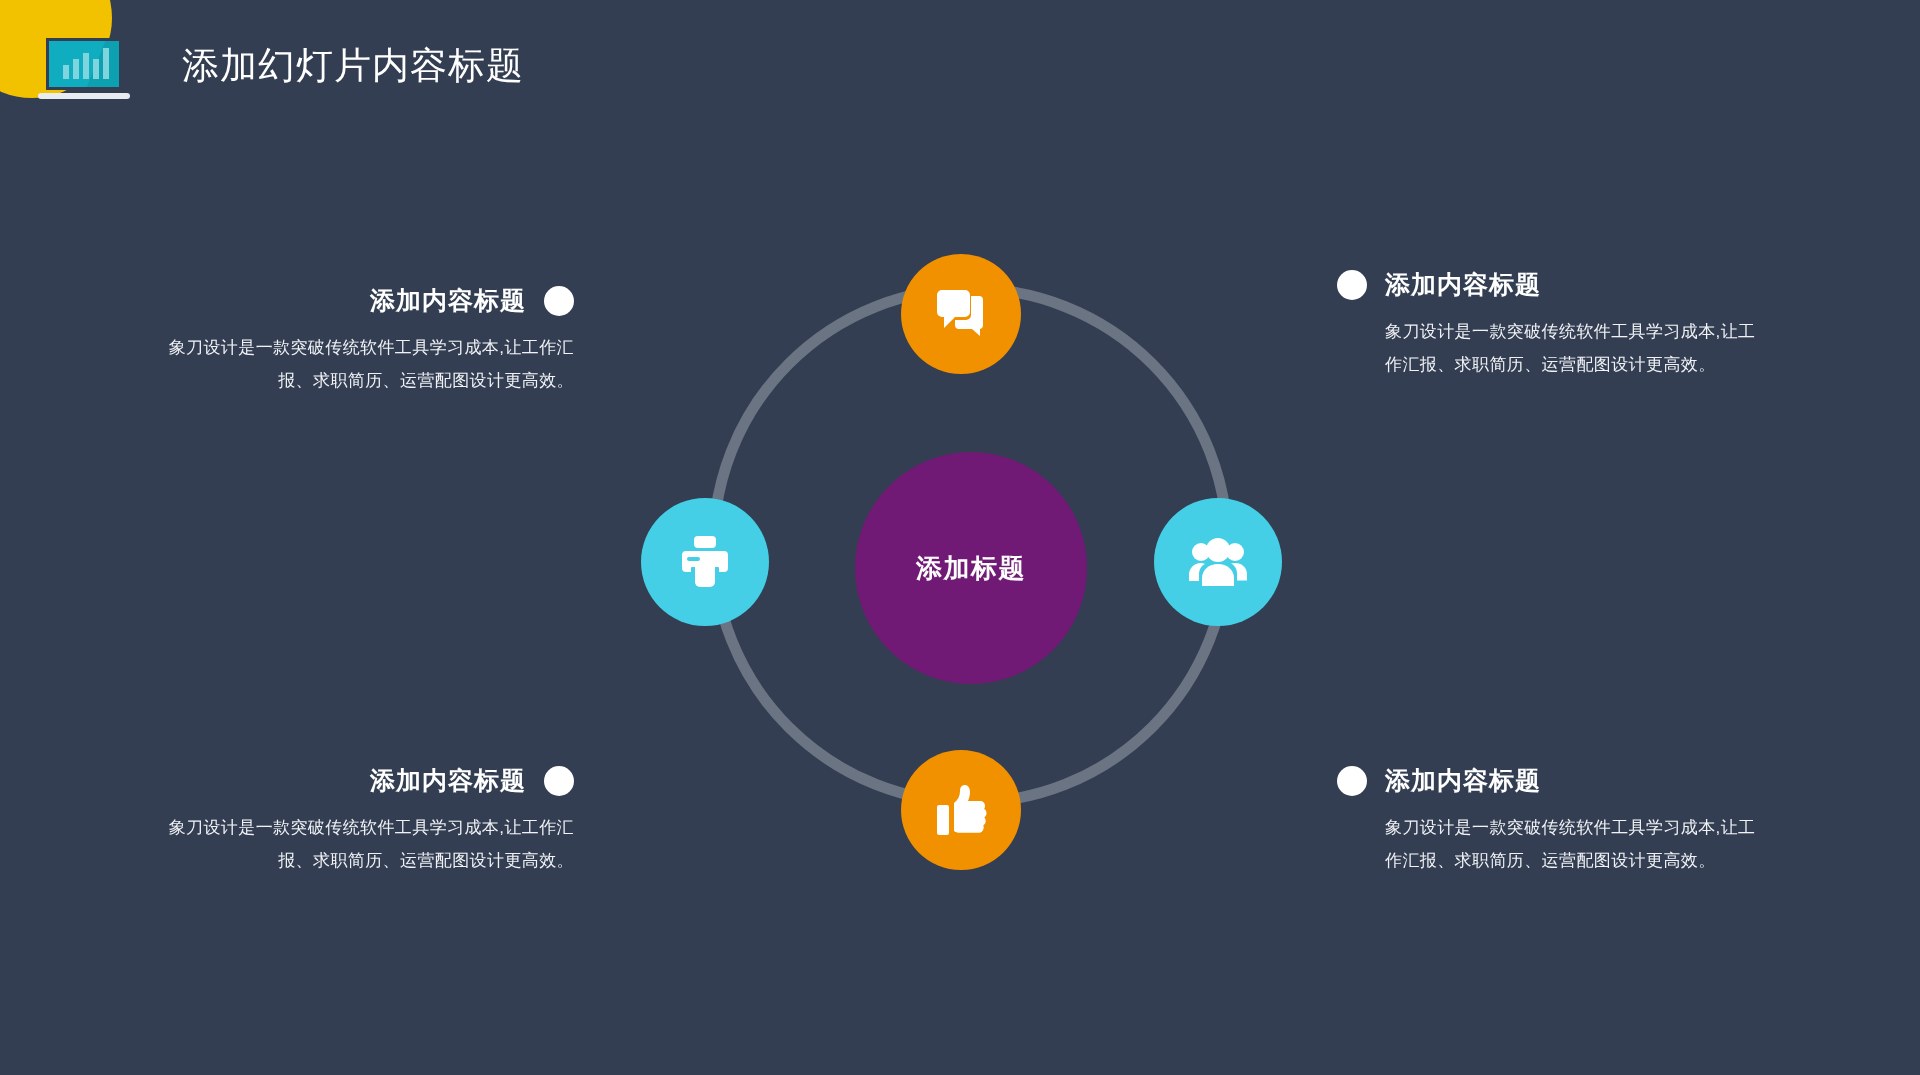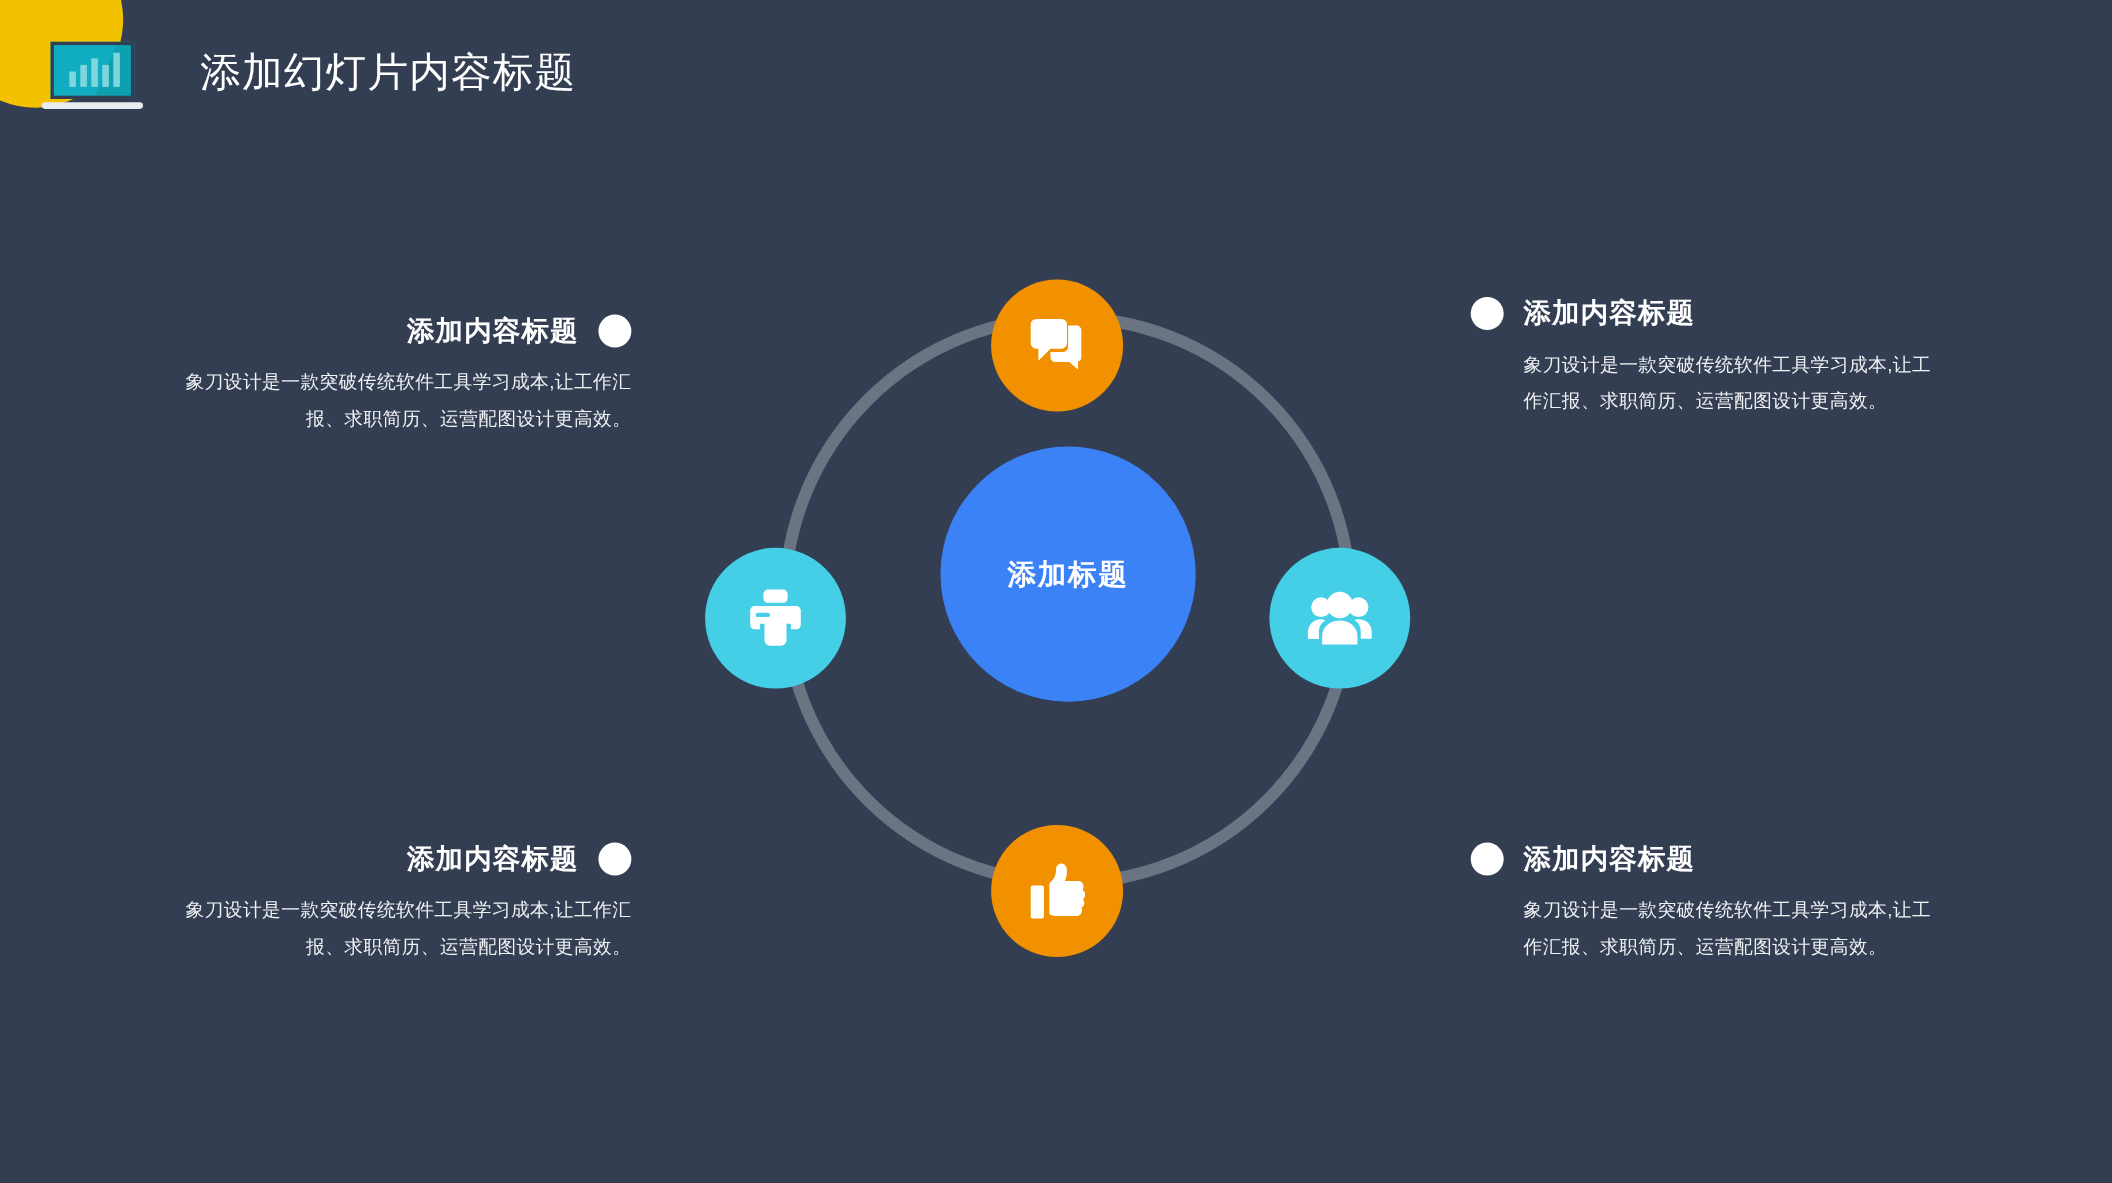--- a/index.html
+++ b/index.html
@@ -129,24 +129,24 @@
     position: absolute;
     border-radius: 50%;
     display: flex;
     align-items: center;
     justify-content: center;
   }
   .node svg { display: block; }
 
   .node-center {
     left: 855px;
-    top: 406px;
+    top: 452px;
     width: 232px;
     height: 232px;
-    background: #3b82f6;
+    background: #701a75;
     color: #FFFFFF;
   }
   .node-center-label {
     font-size: 26px;
     font-weight: bold;
     color: #FFFFFF;
     letter-spacing: 1.5px;
   }
 
   .node-top {

